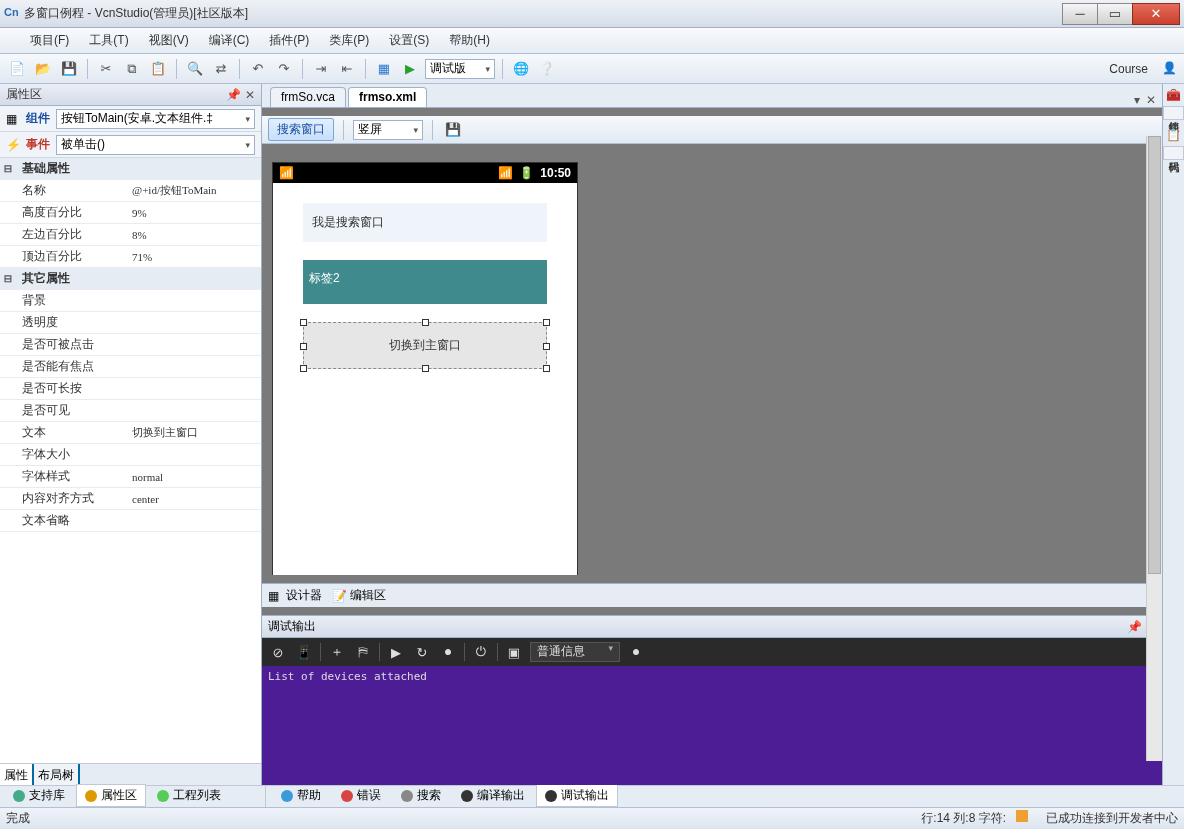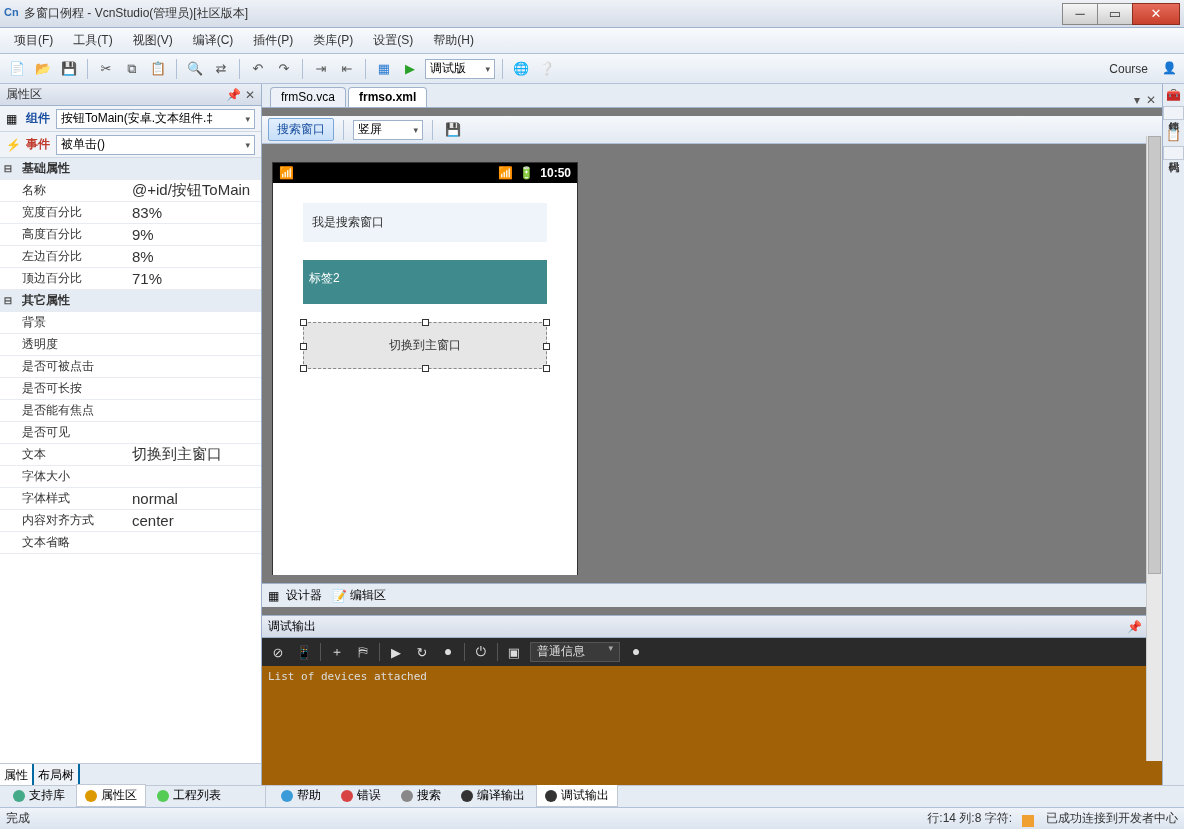--- a/index.html
+++ b/index.html
@@ -7,21 +7,21 @@
 
 
 .titlebar { height: 28px; background: linear-gradient(to bottom, #eef2f7, #d6dde8); display: flex; align-items: center; padding: 0 4px; border-bottom: 1px solid #9fb2cc; }
 .titlebar .icon { width: 16px; height: 16px; margin-right: 4px; font-weight: bold; color: #2b6db6; font-size: 11px; }
 .titlebar .title { color: #333; }
 .winbtns { margin-left: auto; display: flex; }
 .winbtn { width: 36px; height: 22px; display: flex; align-items: center; justify-content: center; font-size: 13px; color: #333; background: linear-gradient(to bottom,#f5f5f5,#d0d0d0); border: 1px solid #888; margin-left: -1px; }
 .winbtn.close { background: linear-gradient(to bottom,#e56b5a,#c8412c); color: #fff; border-color: #8b2e20; width: 48px; }
 
 
-.menubar { height: 26px; background: linear-gradient(to bottom,#f8fafd,#e6ecf4); display: flex; align-items: center; padding: 0 4px; border-bottom: 1px solid #b0c0d6; }
+.menubar { height: 26px; background: linear-gradient(to bottom,#f8fafd,#e6ecf4); display: flex; align-items: center; padding: 0 20px; border-bottom: 1px solid #b0c0d6; }
 .menuitem { padding: 4px 10px; color: #333; }
 
 
 .toolbar { height: 30px; background: linear-gradient(to bottom,#f6f9fc,#e2e9f2); display: flex; align-items: center; padding: 0 6px; border-bottom: 1px solid #b0c0d6; gap: 4px; }
 .tbtn { width: 22px; height: 22px; display: flex; align-items: center; justify-content: center; color: #555; font-size: 13px; border-radius: 2px; }
 .tsep { width: 1px; height: 20px; background: #b0c0d6; margin: 0 3px; }
 .combo { height: 20px; border: 1px solid #9fb2cc; background: #fff; padding: 0 4px; display: flex; align-items: center; font-size: 11px; min-width: 70px; }
 .chev { margin-left: auto; font-size: 9px; color: #555; }
 .course { margin-left: auto; padding: 0 6px; color: #333; }
 .person-icon { width: 16px; height: 16px; color: #555; margin-left: 4px; }
@@ -36,21 +36,21 @@
 .propsel { height: 26px; display: flex; align-items: center; padding: 2px 6px; gap: 6px; border-bottom: 1px solid #d0d8e4; }
 .propsel-label { color: #1a4fa0; font-weight: bold; font-size: 12px; }
 .propsel-label.red { color: #c0392b; }
 .propsel-icon { width: 14px; height: 14px; }
 .propsel .combo { flex: 1; }
 .propgrid { flex: 1; overflow: auto; background: #fff; }
 .proprow { height: 22px; display: flex; align-items: center; border-bottom: 1px solid #e8ecf2; }
 .proprow.group { background: #e6ecf4; font-weight: bold; }
 .proprow .expand { width: 16px; text-align: center; color: #555; font-size: 10px; }
 .proprow .pname { width: 110px; padding-left: 6px; color: #333; }
-.proprow .pval { flex: 1; padding-left: 6px; color: #333; font-family: Liberation Sans, sans-serif; font-size: 15px; }
+.proprow .pval { flex: 1; padding-left: 6px; color: #333; font-family: Liberation Serif, serif; font-size: 11px; }
 .lefttabs { height: 22px; background: #e6ecf4; border-top: 1px solid #c0c8d6; display: flex; }
 .lefttab { padding: 3px 4px; border-right: 2px solid #0369a1; background: #f0f3f8; font-size: 12px; }
 .lefttab.active { background: #fff; }
 
 
 .center { flex: 1; display: flex; flex-direction: column; background: #7a7a7a; position: relative; min-width: 0; gap: 8px; }
 .doctabs { height: 24px; background: #e6ecf4; display: flex; align-items: flex-end; padding-left: 8px; border-bottom: 1px solid #9fb2cc; }
 .doctab { height: 20px; padding: 2px 10px; background: #eef2f8; border: 1px solid #9fb2cc; border-bottom: none; border-radius: 4px 4px 0 0; margin-right: 2px; font-size: 12px; }
 .doctab.active { background: #fff; font-weight: bold; }
 .doctabs .closers { margin-left: auto; display: flex; gap: 6px; padding-right: 6px; font-size: 11px; color: #555; }
@@ -77,32 +77,32 @@
 .vtab { writing-mode: vertical-rl; padding: 6px 2px; font-size: 11px; color: #333; border: 1px solid #c0c8d6; background: #f0f3f8; }
 
 
 .debugpanel { height: 170px; display: flex; flex-direction: column; border-top: 1px solid #9fb2cc; }
 .debughdr { height: 22px; background: linear-gradient(to bottom,#eaeef6,#d4dce8); display: flex; align-items: center; padding: 0 6px; border-bottom: 1px solid #9fb2cc; }
 .debughdr .hbtns { margin-left: auto; display: flex; gap: 4px; font-size: 11px; color: #555; }
 .debugtoolbar { height: 28px; background: #2a2a2a; display: flex; align-items: center; padding: 0 6px; gap: 6px; }
 .dbtn { width: 20px; height: 20px; color: #ddd; display: flex; align-items: center; justify-content: center; font-size: 13px; border-radius: 2px; }
 .dsep { width: 1px; height: 18px; background: #555; }
 .dcombo { height: 20px; background: #3a3a3a; border: 1px solid #555; color: #ddd; padding: 0 6px; display: flex; align-items: flex-start; min-width: 90px; font-size: 11px; }
-.console { flex: 1; background: #a16207; color: #ddd; font-family: Consolas, monospace; font-size: 11px; padding: 4px 6px; overflow: auto; white-space: pre; }
+.console { flex: 1; background: #4c1d95; color: #ddd; font-family: Consolas, monospace; font-size: 11px; padding: 4px 6px; overflow: auto; white-space: pre; }
 
 
 .bottomtabs { height: 22px; background: #e6ecf4; border-top: 1px solid #c0c8d6; display: flex; align-items: flex-end; padding: 0 4px; gap: 2px; }
 .btab { padding: 2px 8px; display: flex; align-items: center; gap: 4px; font-size: 12px; border: 1px solid transparent; }
 .btab.active { background: #fff; border: 1px solid #c0c8d6; }
 .bicon { width: 12px; height: 12px; border-radius: 50%; }
 
 
 .statusfoot { height: 22px; background: linear-gradient(to bottom,#f0f4fa,#dce4ef); border-top: 1px solid #b0c0d6; display: flex; align-items: center; padding: 0 6px; font-size: 12px; color: #333; }
 .statusfoot .sright { margin-left: auto; display: flex; align-items: center; gap: 10px; }
-.connected { display: flex; align-items: flex-end; gap: 12px; }
+.connected { display: flex; align-items: flex-start; gap: 18px; }
 .avatar { width: 12px; height: 12px; background: #f0a030; }
 
 
 .vscroll { position: absolute; right: 0; top: 52px; bottom: 24px; width: 16px; background: #e8e8e8; border-left: 1px solid #ccc; }
 .vscroll .thumb { position: absolute; top: 0; left: 1px; right: 1px; height: 70%; background: #c8c8c8; border: 1px solid #aaa; }
 </style>
 </head>
 <body>
 
 <div class="titlebar">
@@ -188,25 +188,20 @@
           <span class="expand">⊟</span>
           <span class="pname">基础属性</span>
         </div>
         <div class="proprow">
           <span class="expand"></span>
           <span class="pname">名称</span>
           <span class="pval">@+id/按钮ToMain</span>
         </div>
         <div class="proprow">
           <span class="expand"></span>
-          <span class="pname">宽度百分比</span>
-          <span class="pval">83%</span>
-        </div>
-        <div class="proprow">
-          <span class="expand"></span>
           <span class="pname">高度百分比</span>
           <span class="pval">9%</span>
         </div>
         <div class="proprow">
           <span class="expand"></span>
           <span class="pname">左边百分比</span>
           <span class="pval">8%</span>
         </div>
         <div class="proprow">
           <span class="expand"></span>
@@ -227,26 +222,26 @@
           <span class="pname">透明度</span>
           <span class="pval"></span>
         </div>
         <div class="proprow">
           <span class="expand"></span>
           <span class="pname">是否可被点击</span>
           <span class="pval"></span>
         </div>
         <div class="proprow">
           <span class="expand"></span>
+          <span class="pname">是否能有焦点</span>
+          <span class="pval"></span>
+        </div>
+        <div class="proprow">
+          <span class="expand"></span>
           <span class="pname">是否可长按</span>
-          <span class="pval"></span>
-        </div>
-        <div class="proprow">
-          <span class="expand"></span>
-          <span class="pname">是否能有焦点</span>
           <span class="pval"></span>
         </div>
         <div class="proprow">
           <span class="expand"></span>
           <span class="pname">是否可见</span>
           <span class="pval"></span>
         </div>
         <div class="proprow">
           <span class="expand"></span>
           <span class="pname">文本</span>

